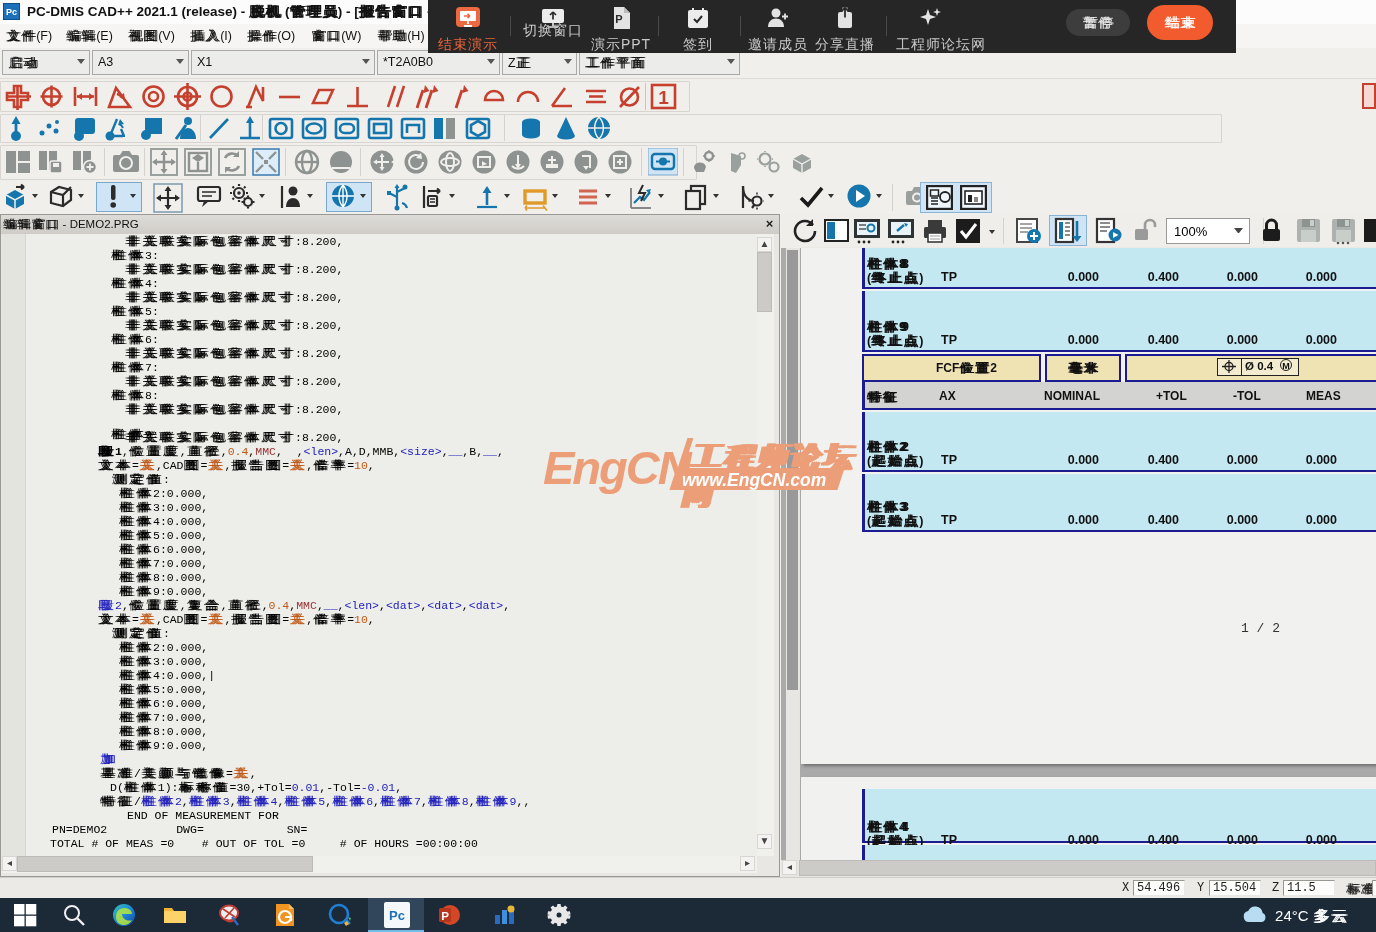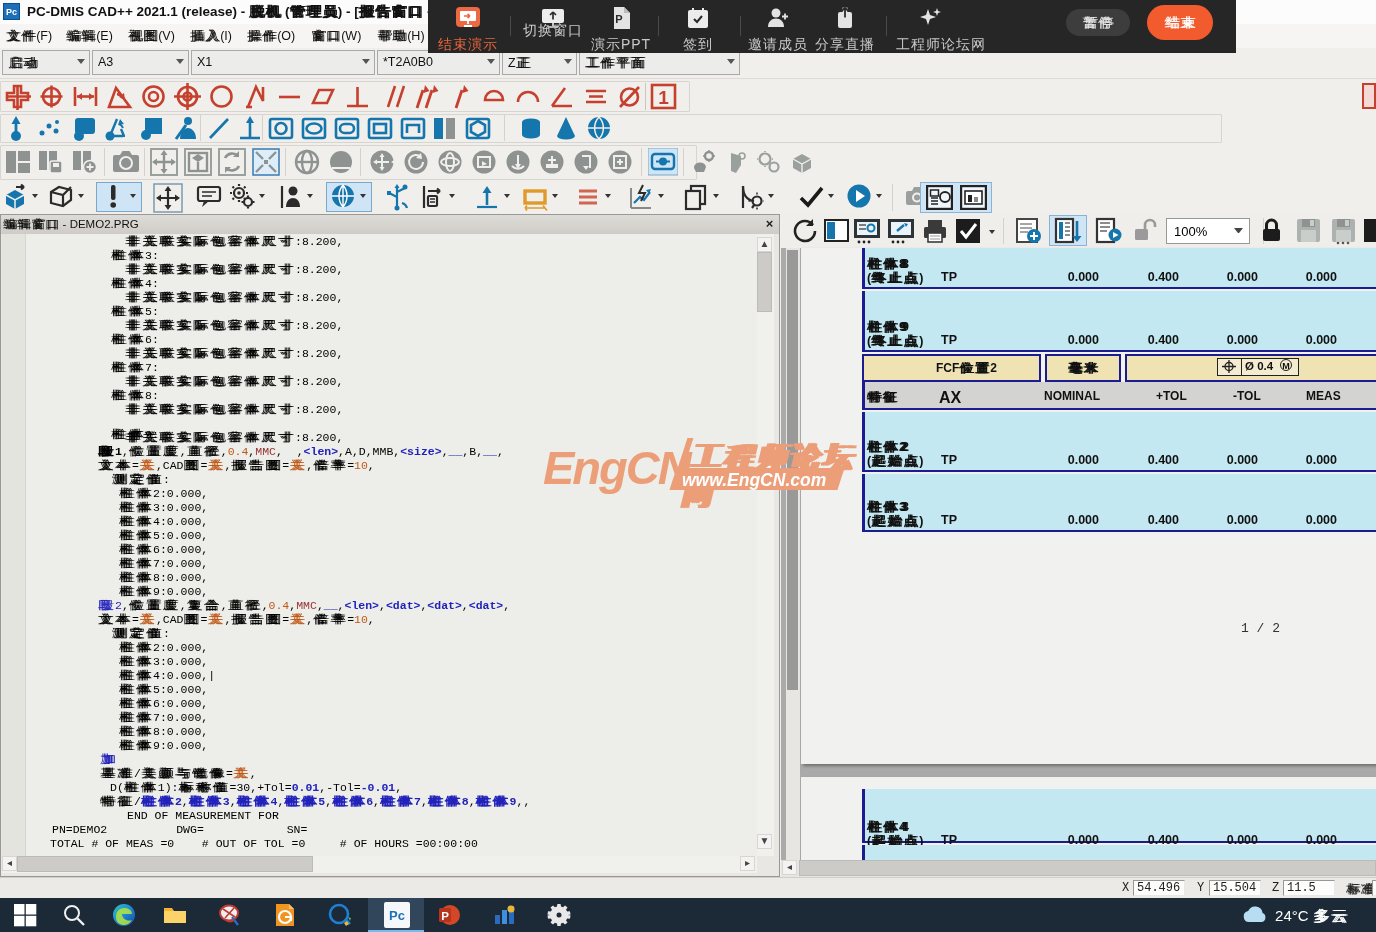--- a/index.html
+++ b/index.html
@@ -37,21 +37,21 @@
 
   
   #edwin { left:0; top:214px; width:780px; height:663px; background:#e9e7e3; border:1px solid #9a9892; }
   #edtitle { left:0; top:0; width:778px; height:19px; background:linear-gradient(#dedcd8,#cfccc7); font-size:11.5px; color:#111; }
   #edtitle .t { position:absolute; left:2px; top:2px; }
   #edclose { left:761px; top:2px; width:15px; height:15px; font-size:13px; font-weight:bold; color:#222; text-align:center; line-height:14px; }
   #edbody { left:1px; top:19px; width:755px; height:622px; background:#edeee9; overflow:hidden; }
   #edmargin { left:0; top:0; width:24px; height:622px; background:#e4e4de; border-right:1px solid #d6d6d0; }
   #edtext { left:0px; top:1px; font-family:"Liberation Mono",monospace; font-size:11.5px; line-height:13.85px; color:#000; white-space:pre; }
   #edtext .o { color:#c05a1a; }
-  #edtext .b { color:#2222bb;font-weight:bold; }
+  #edtext .b { color:#2222bb; }
   .k { letter-spacing:2.6px; text-shadow:1.5px 0 currentColor,3px 0 currentColor; }
   .k2 { letter-spacing:5.5px; text-shadow:1.5px 0 currentColor,3px 0 currentColor,4.5px 0 currentColor; }
   .k3 { letter-spacing:3.5px; text-shadow:1.5px 0 currentColor,3px 0 currentColor; }
   .k4 { letter-spacing:5px; text-shadow:2px 0 currentColor,4px 0 currentColor,6px 0 currentColor; }
   #edtext .m { color:#993333; }
   #edtext .bb { color:#2222bb; }
   
   #edvsb { left:756px; top:19px; width:17px; height:622px; background:#f0f0ed; }
   
   #edhsb { left:1px; top:641px; width:755px; height:17px; background:#f0f0ed; }
@@ -949,21 +949,21 @@
           <circle cx="11" cy="7.5" r="4" fill="none" stroke="#222" stroke-width="1.3"></circle>
           <path d="M11 1v13M4 7.5h14" stroke="#222" stroke-width="1.3"></path>
         </svg>
       </div>
 <div class="abs" style="left:441px;top:110px;width:57px;height:18px;border:1.5px solid #222;border-left:none;background:#f3ecd0;font-size:11.5px;font-weight:bold;color:#111">
         <span style="position:absolute;left:3px;top:1px">Ø 0.4</span>
         <span style="position:absolute;left:38px;top:0px;width:12px;height:12px;border:1.2px solid #222;border-radius:50%;font-size:9px;text-align:center;line-height:12px">M</span>
       </div>
 <div class="abs grayrow" style="left:61px;top:134px;width:514px;height:28px;border-left:3px solid #1c1c90;border-bottom:2px solid #1c1c90"></div>
 <div class="ttext" style="left:66px;top:141px;font-size:12px"><span class="k3">特征</span></div>
-<div class="ttext" style="left:138px;top:141px;font-size:16px">AX</div>
+<div class="ttext" style="left:138px;top:141px;font-size:12px">AX</div>
 <div class="ttext" style="left:243px;top:141px;font-size:12px">NOMINAL</div>
 <div class="ttext" style="left:355px;top:141px;font-size:12px">+TOL</div>
 <div class="ttext" style="left:432px;top:141px;font-size:12px">-TOL</div>
 <div class="ttext" style="left:505px;top:141px;font-size:12px">MEAS</div>
 <div class="abs bluerow" style="left:61px;top:164px;width:514px;height:60px;border-left:3px solid #1c1c90;border-bottom:2px solid #1c1c90"></div>
 <div class="ttext" style="left:66px;top:191px"><span class="k3">柱体2</span></div>
 <div class="ttext" style="left:66px;top:205px">(<span class="k3">起始点</span>)</div>
 <div class="ttext" style="left:140px;top:205px">TP</div>
 <div class="tnum" style="left:238px;top:205px">0.000</div>
 <div class="tnum" style="left:318px;top:205px">0.400</div>

